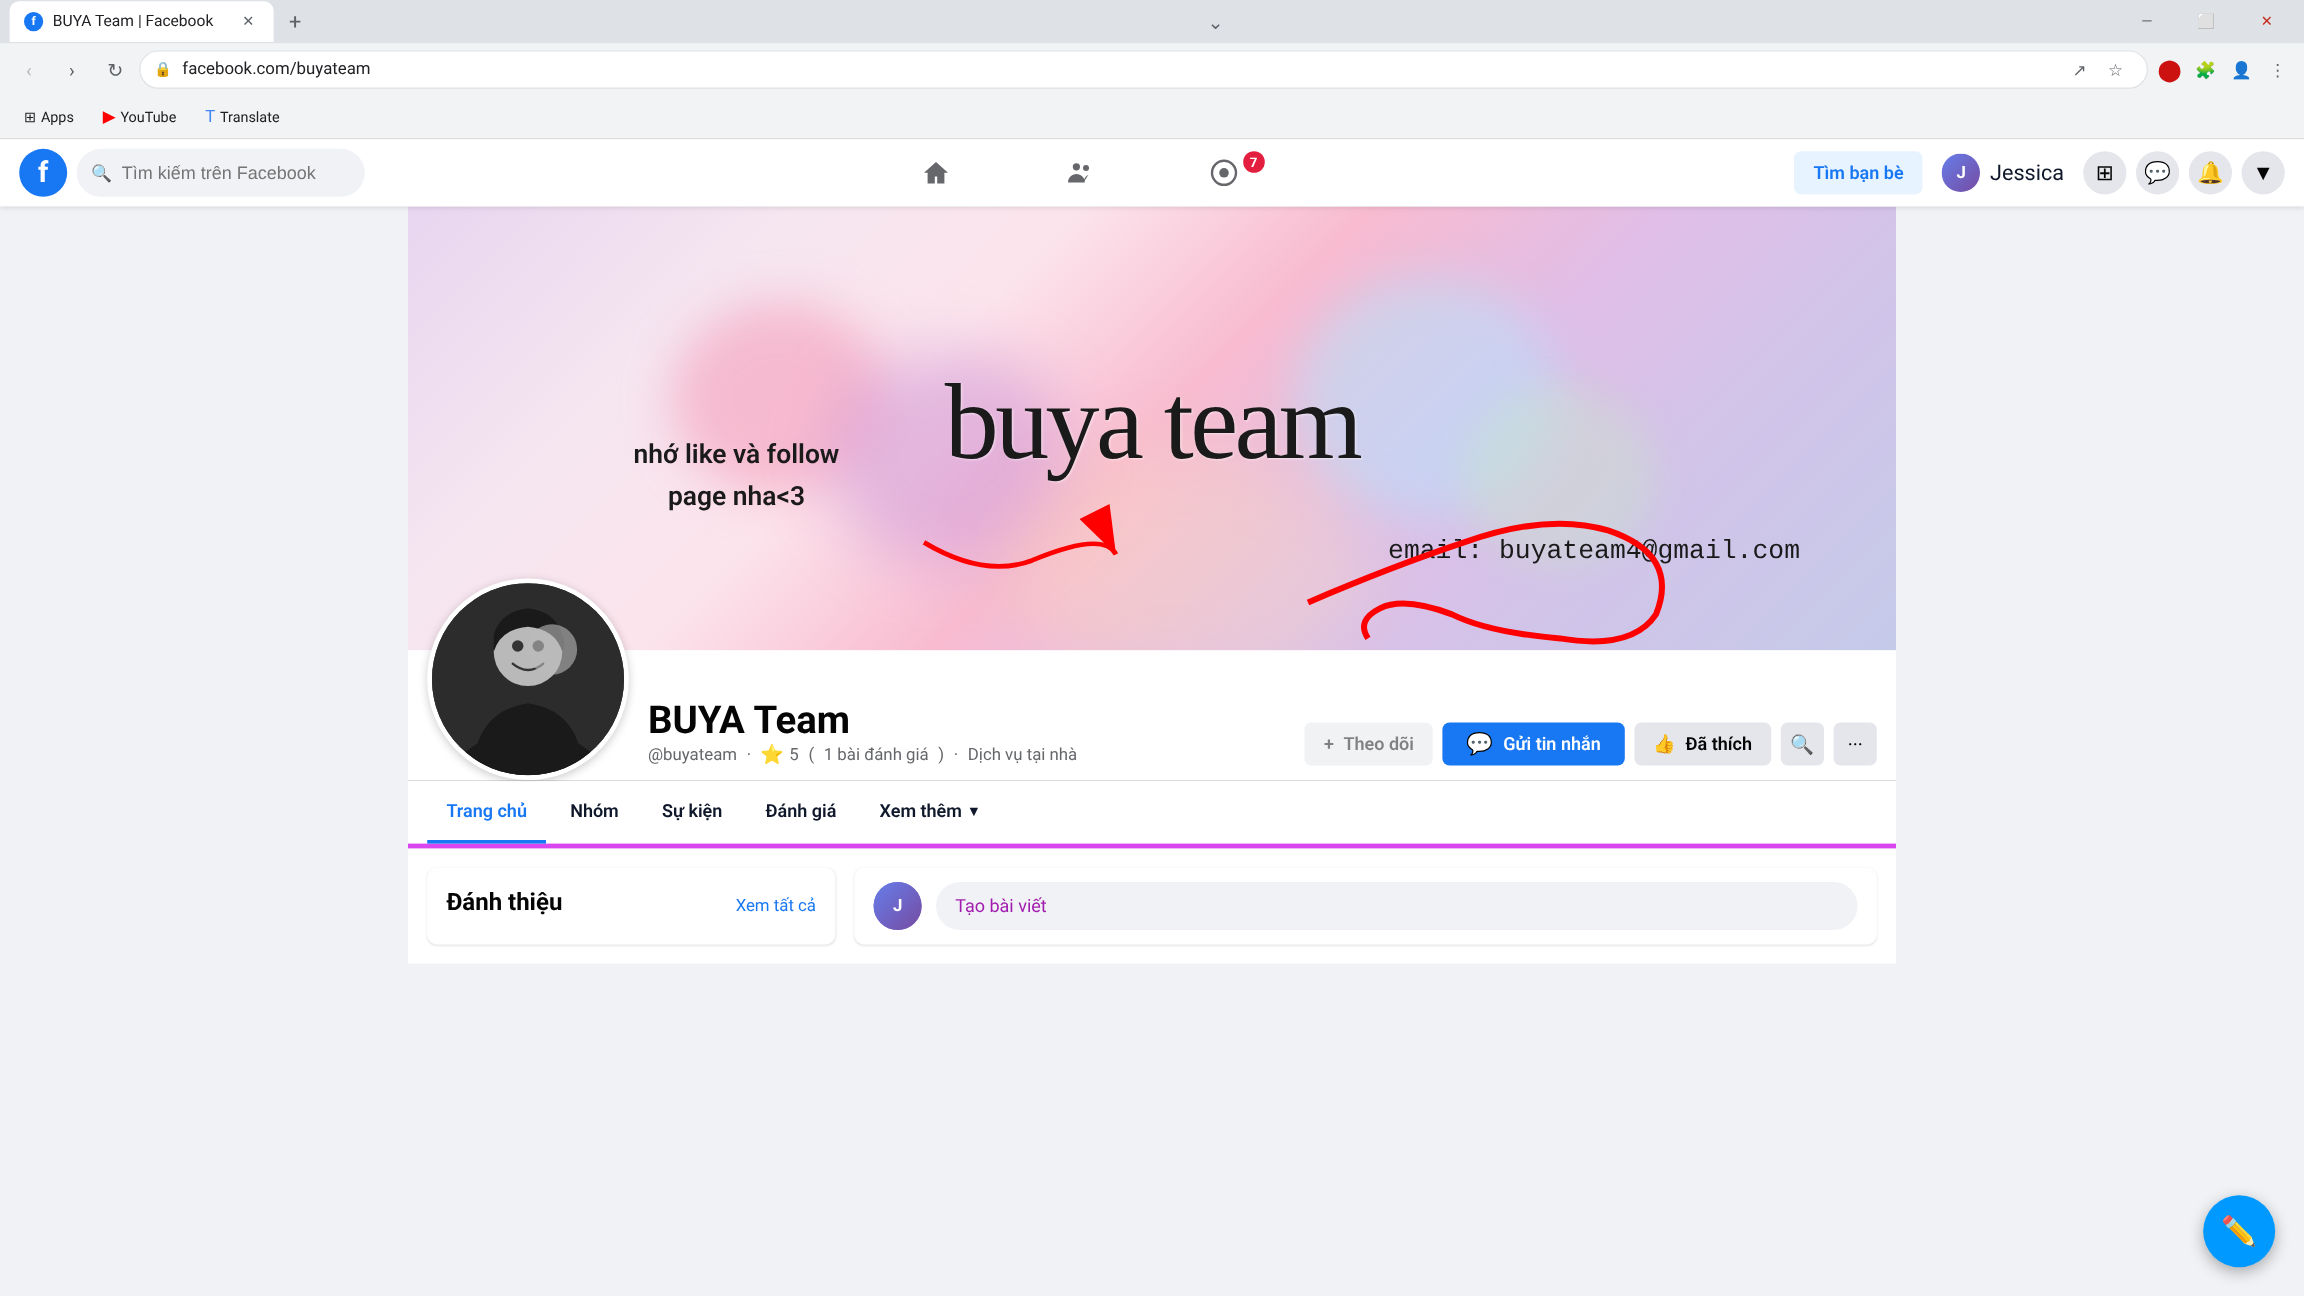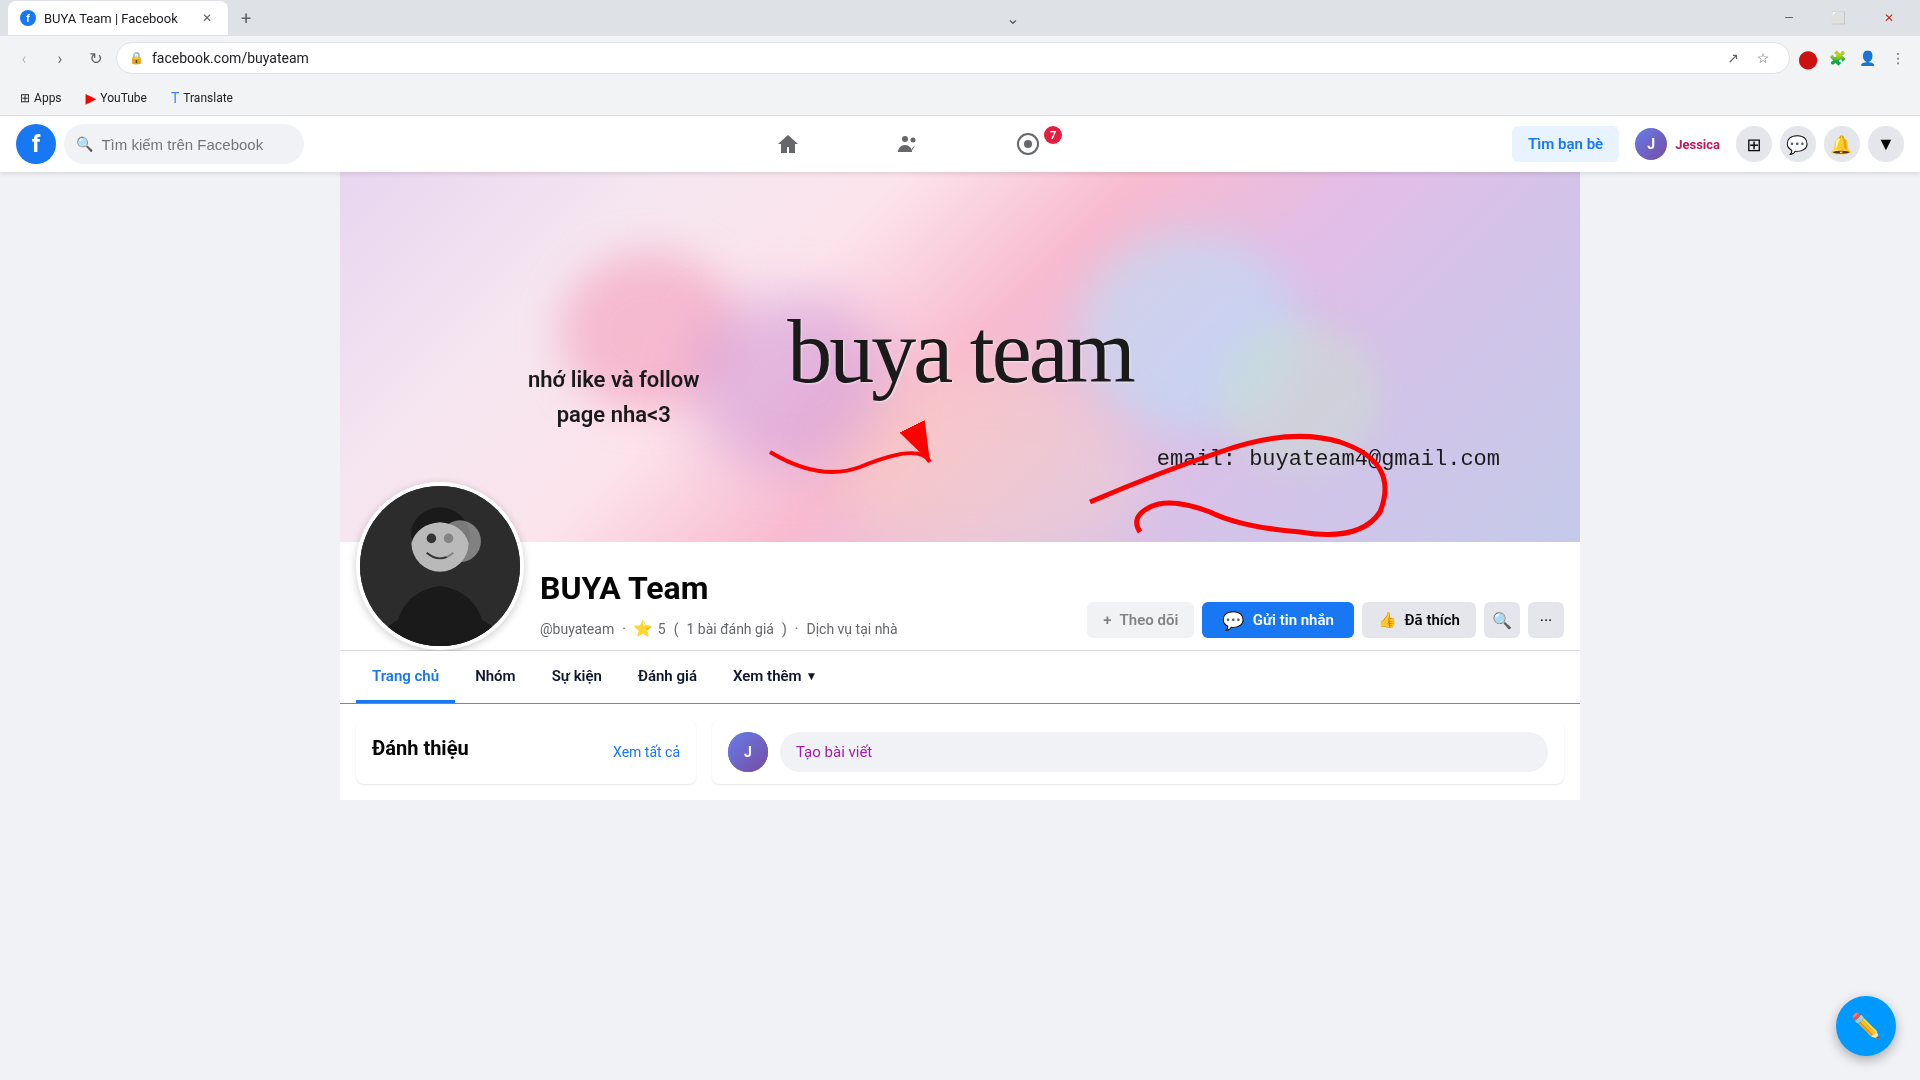--- a/index.html
+++ b/index.html
@@ -40,44 +40,44 @@
     .fb-search-input { background: none; border: none; outline: none; font-size: 15px; color: #050505; width: 100%; }
     .fb-nav-center { flex: 1; display: flex; justify-content: center; align-items: center; gap: 8px; }
     .fb-nav-btn { width: 112px; height: 48px; display: flex; align-items: center; justify-content: center; border-radius: 8px; cursor: pointer; position: relative; }
     .fb-nav-btn svg { width: 24px; height: 24px; }
     .fb-notification-badge { position: absolute; top: 6px; right: 22px; background: #e41e3f; color: white; font-size: 11px; font-weight: bold; border-radius: 10px; padding: 0 5px; min-width: 18px; height: 18px; display: flex; align-items: center; justify-content: center; }
     .fb-nav-right { display: flex; align-items: center; gap: 8px; }
     .fb-find-friends-btn { background: #e7f3ff; color: #1877f2; font-weight: 600; font-size: 15px; padding: 0 16px; height: 36px; border-radius: 6px; display: flex; align-items: center; cursor: pointer; white-space: nowrap; }
     .fb-user-btn { display: flex; align-items: center; gap: 8px; padding: 0 8px; height: 36px; border-radius: 18px; cursor: pointer; }
     .fb-avatar { width: 32px; height: 32px; border-radius: 50%; background: #ccc; overflow: hidden; }
     .fb-avatar-img { width: 100%; height: 100%; object-fit: cover; background: linear-gradient(135deg, #a8edea, #fed6e3); }
-    .fb-username { font-size: 13px; font-weight: 700; color: #be185d; }
+    .fb-username { font-size: 18px; font-weight: 400; color: #0f172a; }
     .fb-icon-btn { width: 36px; height: 36px; border-radius: 50%; background: #e4e6eb; display: flex; align-items: center; justify-content: center; cursor: pointer; font-size: 18px; color: #050505; }
 
     
     .fb-cover { width: 100%; height: 370px; background: linear-gradient(135deg, #e8d5f0 0%, #f5e6f0 20%, #fce4ec 35%, #f8bbd0 50%, #e1bee7 65%, #d1c4e9 80%, #c5cae9 100%); position: relative; overflow: hidden; display: flex; align-items: center; justify-content: center; }
 
     
     .fb-profile-section { background: #fff; padding: 0 16px; display: flex; align-items: flex-end; gap: 16px; border-bottom: 1px solid #ddd; position: relative; }
     .fb-profile-pic { width: 168px; height: 168px; border-radius: 50%; border: 4px solid #fff; background: #ccc; margin-top: -60px; overflow: hidden; flex-shrink: 0; box-shadow: 0 2px 8px rgba(0,0,0,0.2); }
     .profile-pic-inner { width: 100%; height: 100%; background: #2c2c2c; display: flex; align-items: center; justify-content: center; }
     .fb-profile-info { flex: 1; padding-bottom: 12px; }
     .fb-page-name { font-size: 32px; font-weight: 700; color: #050505; }
-    .fb-page-meta { display: flex; align-items: center; gap: 8px; font-size: 14px; color: #65676b; margin-top: 12px; flex-wrap: wrap; }
+    .fb-page-meta { display: flex; align-items: center; gap: 8px; font-size: 14px; color: #65676b; margin-top: 0; flex-wrap: wrap; }
     .fb-page-meta .handle { color: #65676b; }
     .star-rating { display: flex; align-items: center; gap: 4px; }
     .star-icon { color: #f5a623; font-size: 16px; }
     .fb-profile-actions { display: flex; align-items: flex-end; gap: 8px; padding-bottom: 12px; }
     .btn-message { background: #1877f2; color: white; font-weight: 600; font-size: 15px; padding: 0 20px; height: 36px; border-radius: 6px; display: flex; align-items: center; gap: 8px; cursor: pointer; }
     .btn-liked { background: #e4e6eb; color: #050505; font-weight: 600; font-size: 15px; padding: 0 16px; height: 36px; border-radius: 6px; display: flex; align-items: center; gap: 8px; cursor: pointer; }
     .btn-search { background: #e4e6eb; color: #050505; width: 36px; height: 36px; border-radius: 6px; display: flex; align-items: center; justify-content: center; cursor: pointer; font-size: 16px; }
     .btn-more { background: #e4e6eb; color: #050505; width: 36px; height: 36px; border-radius: 6px; display: flex; align-items: center; justify-content: center; cursor: pointer; font-size: 16px; }
 
     
-    .fb-page-tabs { background: #fff; display: flex; align-items: center; padding: 0 16px; gap: 4px; border-bottom: 1px solid #d946ef; }
+    .fb-page-tabs { background: #fff; display: flex; align-items: center; padding: 0 16px; gap: 4px; border-bottom: 4px solid #d946ef; }
     .page-tab { padding: 0 16px; height: 52px; display: flex; align-items: center; font-size: 15px; font-weight: 600; color: #0f172a; cursor: pointer; border-bottom: 3px solid transparent; }
     .page-tab.active { color: #1877f2; border-bottom: 3px solid #1877f2; }
 
     
     .fb-content { display: flex; gap: 16px; padding: 16px; }
     .fb-sidebar { width: 340px; flex-shrink: 0; }
     .fb-main { flex: 1; }
     .fb-card { background: #fff; border-radius: 8px; padding: 16px; box-shadow: 0 1px 2px rgba(0,0,0,0.1); }
     .fb-card-title { font-size: 20px; font-weight: 700; color: #050505; margin-bottom: 8px; }
     .fb-card-link { color: #1877f2; font-size: 14px; cursor: pointer; }

